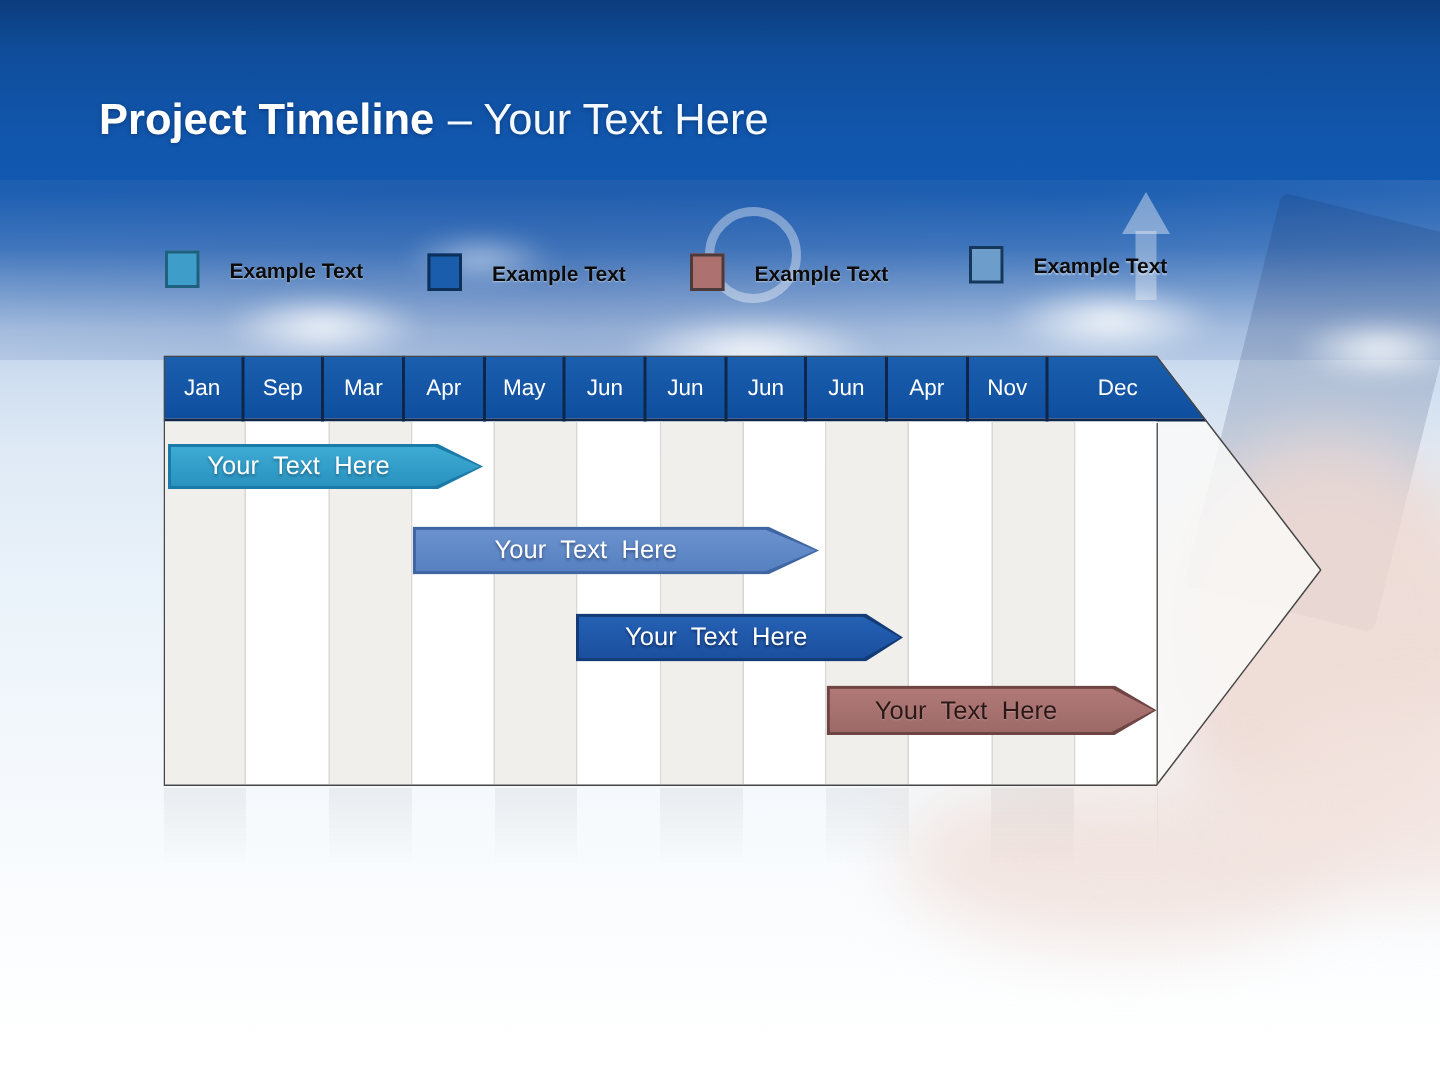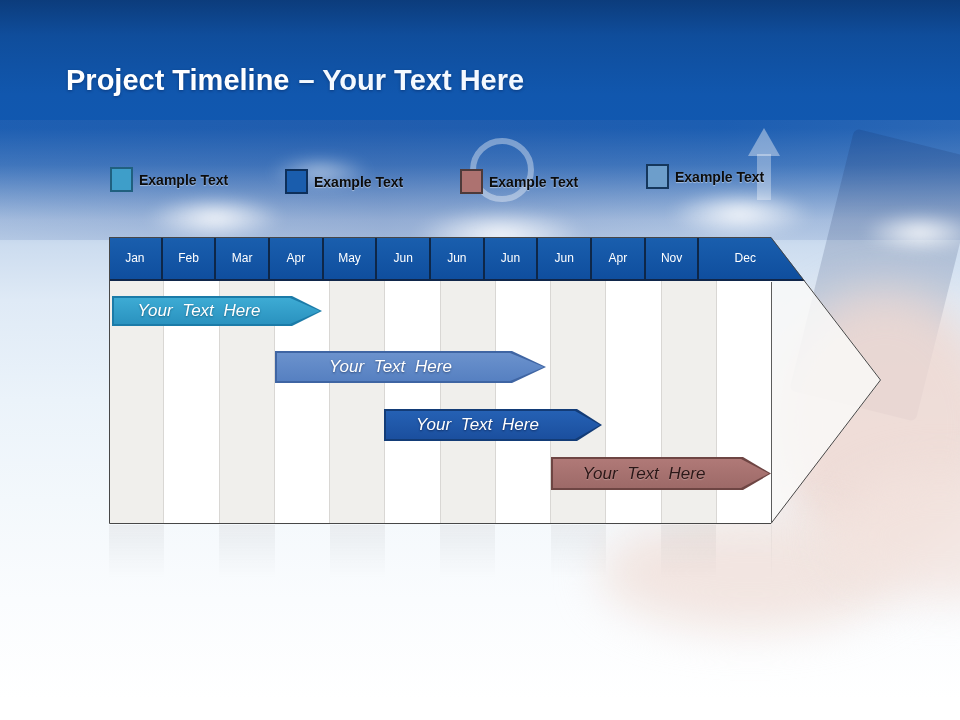--- a/index.html
+++ b/index.html
@@ -29,53 +29,53 @@
   .slab{left:820px;top:140px;width:130px;height:270px;background:rgba(18,40,85,.16);transform:rotate(14deg);border-radius:6px;}
   .handprint{left:290px;top:330px;width:90px;height:110px;background:rgba(255,255,255,.35);filter:blur(10px);border-radius:45% 45% 40% 40%;}
   .skin{border-radius:50%;filter:blur(22px);}
   .skin1{left:770px;top:290px;width:230px;height:270px;background:rgba(238,216,209,.85);}
   .skin2{left:600px;top:515px;width:300px;height:115px;background:rgba(240,224,218,.8);}
   .skin3{left:830px;top:470px;width:220px;height:130px;background:rgba(243,228,223,.8);}
   
   .title{position:absolute;left:66px;top:60px;color:#fff;font-size:29px;line-height:40px;
     text-shadow:0 1px 3px rgba(0,10,40,.35);white-space:nowrap;}
   .title .b{font-weight:bold;text-align:center;}
-  .title .r{font-weight:bold;margin-left:9px;color:#f4f9ff;}
+  .title .r{font-weight:normal;margin-left:9px;color:#f4f9ff;}
   
-  .legend-item{position:absolute;display:flex;align-items:center;gap:6px;}
+  .legend-item{position:absolute;display:flex;align-items:center;gap:20px;}
   .lg1{left:110px;top:167px;} .lg2{left:285px;top:169px;} .lg3{left:460px;top:169px;} .lg4{left:646px;top:164px;}
   .swatch{width:19px;height:21px;border:2px solid #123;}
   .sw1{background:#3E9EC9;border-color:#20607F;}
   .sw2{background:#1A5DAD;border-color:#0D2F5A;}
   .sw3{background:#AD7270;border-color:#4D3A3A;}
   .sw4{background:#6D9ECB;border-color:#15375C;}
   .legend-label{font-size:14px;font-weight:bold;color:#0c0c0c;text-shadow:0 1px 1px rgba(255,255,255,.45);}
   
   .chart{position:absolute;left:109px;top:237px;width:772px;height:286px;}
   .arrow-clip{position:absolute;inset:0;
     clip-path:polygon(0 0,662px 0,772px 143px,662px 286px,0 286px);}
   .arrow-bg{position:absolute;inset:0;background:rgba(250,250,249,.82);}
   .header-band{position:absolute;left:0;top:0;right:0;height:44px;
     background:linear-gradient(180deg,#1a5fae,#0f4e9e);border-bottom:2px solid #10264a;box-sizing:border-box;}
   .months{position:absolute;left:0;top:0;width:662px;height:44px;display:flex;}
   .month-cell{flex:1;box-sizing:border-box;border-right:2px solid #0E2748;
-    color:#fff;font-size:12px;display:flex;align-items:center;justify-content:center;padding-bottom:2px;}
+    color:#fff;font-size:15px;display:flex;align-items:center;justify-content:center;padding-bottom:2px;}
   .month-cell:last-child{border-right:none;margin-left:20px;}
   .cols{position:absolute;left:0;top:44px;width:662px;height:242px;display:flex;}
   .col{flex:1;box-sizing:border-box;border-right:1px solid #d9d7d4;background:#fff;}
   .col:nth-child(odd){background:#F0EFEC;}
   .col:last-child{border-right:none;}
   .outline{position:absolute;left:0;top:0;pointer-events:none;}
   
   .bar{position:absolute;
     clip-path:polygon(0 0,calc(100% - var(--tip)) 0,100% 50%,calc(100% - var(--tip)) 100%,0 100%);}
   .bar .fill{position:absolute;inset:2px;
     clip-path:polygon(0 0,calc(100% - var(--tip)) 0,100% 50%,calc(100% - var(--tip)) 100%,0 100%);}
   .bar .lbl{position:absolute;left:0;top:0;bottom:0;display:flex;align-items:center;justify-content:center;
-    font-size:17px;word-spacing:5px;white-space:nowrap;font-style:italic;}
+    font-size:17px;word-spacing:5px;white-space:nowrap;}
   .bar1{--tip:30px;left:3px;top:59px;width:210px;height:30px;background:#1B7BA8;}
   .bar1 .fill{background:linear-gradient(180deg,#3dabd4,#2a92bf);}
   .bar1 .lbl{right:36px;color:#fff;text-shadow:0 1px 2px rgba(0,40,60,.45);}
   .bar2{--tip:34px;left:166px;top:114px;width:271px;height:32px;background:#3F65A3;}
   .bar2 .fill{background:linear-gradient(180deg,#6b92cd,#5680c1);}
   .bar2 .lbl{right:40px;color:#fff;text-shadow:0 1px 2px rgba(10,25,60,.5);}
   .bar3{--tip:25px;left:275px;top:172px;width:218px;height:32px;background:#133C77;}
   .bar3 .fill{background:linear-gradient(180deg,#2561b4,#1b4f9e);}
   .bar3 .lbl{right:31px;color:#fff;text-shadow:0 1px 2px rgba(0,10,40,.55);}
   .bar4{--tip:28px;left:442px;top:220px;width:220px;height:33px;background:#6E4543;}
@@ -142,21 +142,21 @@
         <div class="col"></div>
         <div class="col"></div>
         <div class="col"></div>
         <div class="col"></div>
         <div class="col"></div>
         <div class="col"></div>
         <div class="col"></div>
       </div>
       <div class="months">
         <div class="month-cell">Jan</div>
-        <div class="month-cell">Feb</div>
+        <div class="month-cell">Sep</div>
         <div class="month-cell">Mar</div>
         <div class="month-cell">Apr</div>
         <div class="month-cell">May</div>
         <div class="month-cell">Jun</div>
         <div class="month-cell">Jun</div>
         <div class="month-cell">Jun</div>
         <div class="month-cell">Jun</div>
         <div class="month-cell">Apr</div>
         <div class="month-cell">Nov</div>
         <div class="month-cell">Dec</div>

